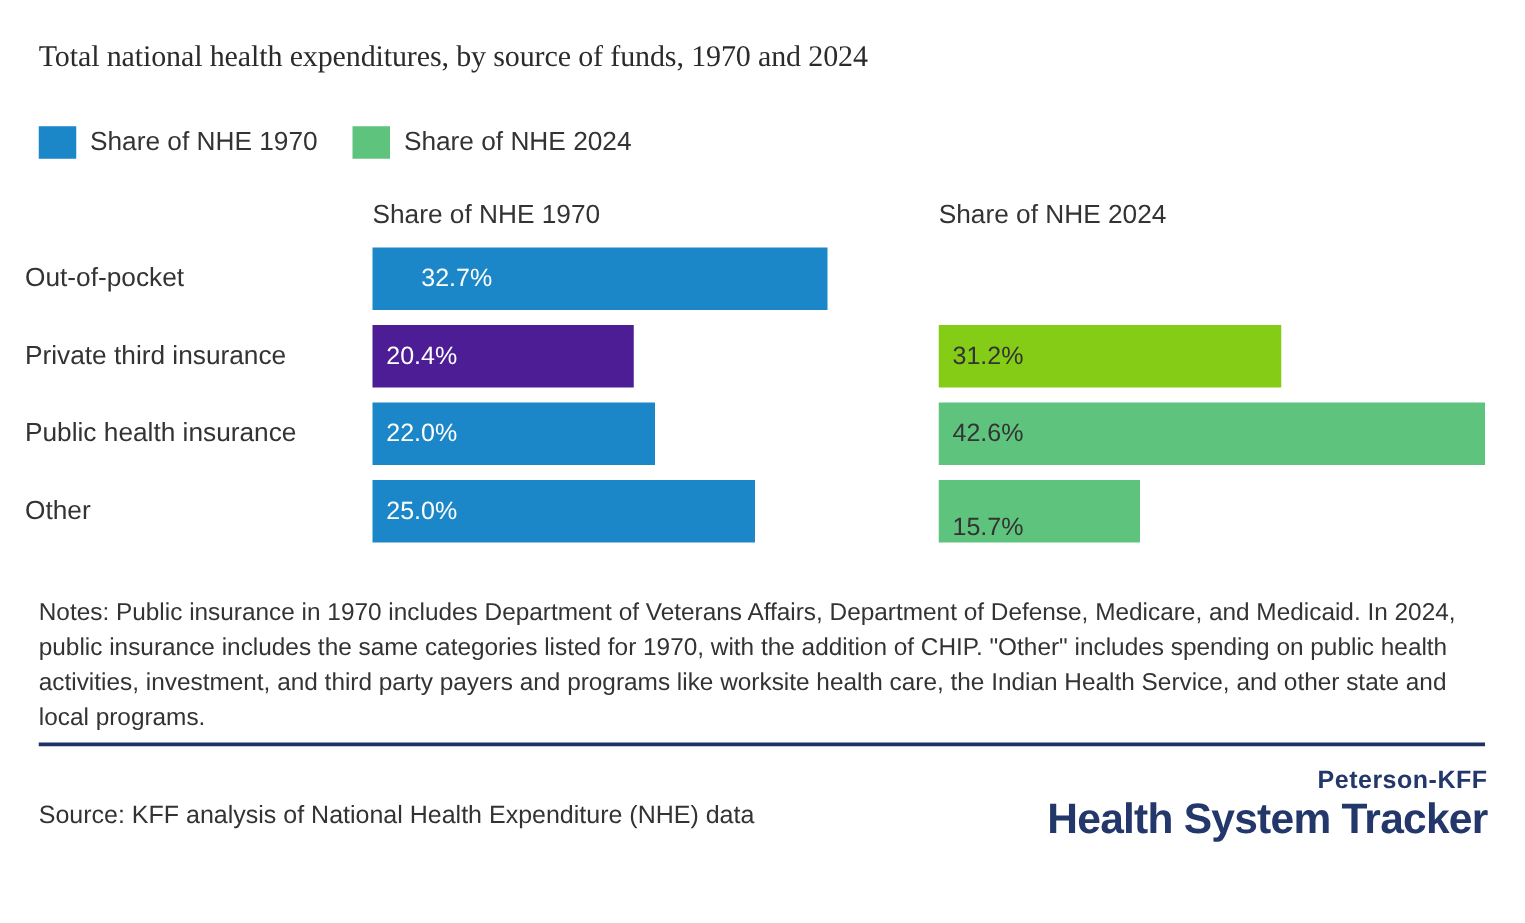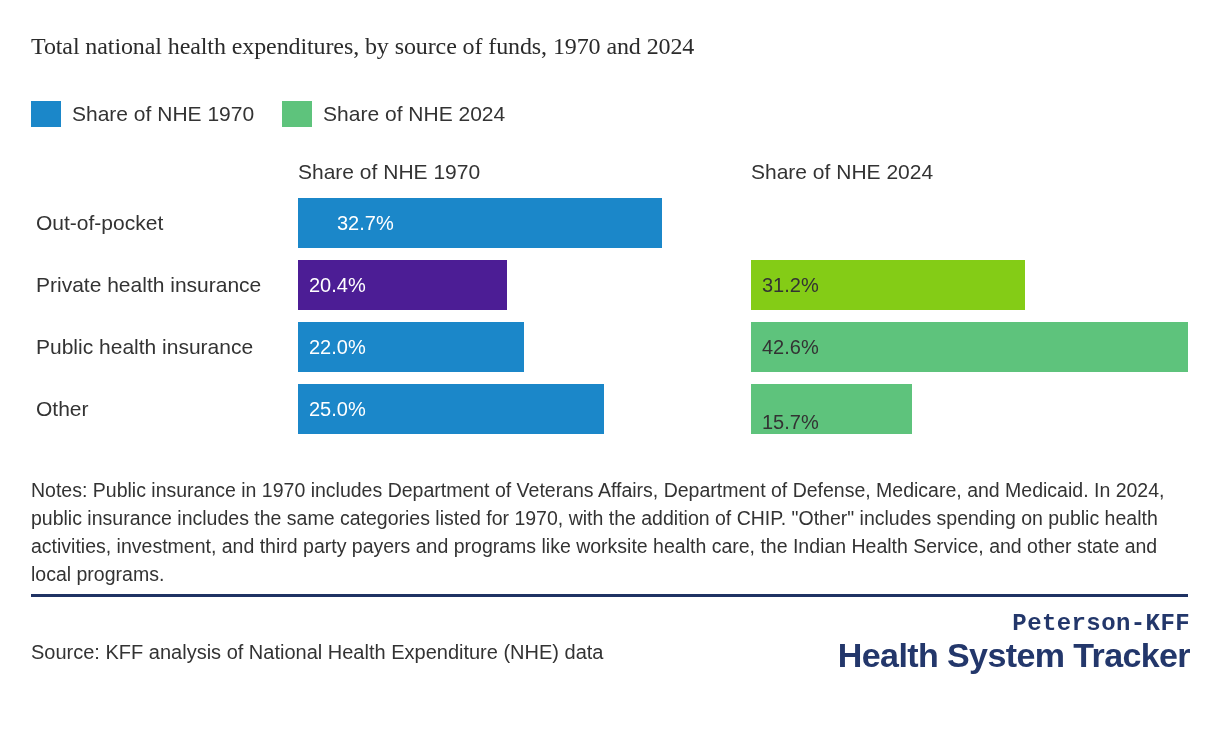--- a/index.html
+++ b/index.html
@@ -91,21 +91,21 @@
     height: 50px;
     margin-bottom: 12px;
   }
   .row-label {
     position: absolute;
     left: 0;
     width: 268px;
     top: 50%;
     transform: translateY(-50%);
     text-align: left;
-    padding-left: 36px;
+    padding-left: 20px;
     box-sizing: border-box;
     font-size: 21px;
     color: #333333;
     white-space: nowrap;
   }
   .bar {
     position: absolute;
     top: 0;
     height: 50px;
     display: flex;
@@ -152,22 +152,22 @@
     white-space: nowrap;
   }
   .logo {
     position: absolute;
     right: 30px;
     top: 613px;
     text-align: right;
     color: #23376b;
   }
   .logo-top {
-    font-family: Liberation Mono, monospace;
-    font-size: 24px;
+    font-family: Liberation Sans, sans-serif;
+    font-size: 20px;
     font-weight: 700;
     letter-spacing: 0.4px;
     line-height: 22px;
   }
   .logo-bottom {
     font-family: "Liberation Sans", sans-serif;
     font-size: 34px;
     font-weight: 700;
     letter-spacing: -0.6px;
     line-height: 38px;
@@ -200,21 +200,21 @@
     <div class="rows">
 
       <div class="row">
         <div class="row-label">Out-of-pocket</div>
         <div class="bar b1970" style="width: 335.502px; background: rgb(27, 135, 201); padding-left: 28px;">
           <span class="bar-value">32.7%</span>
         </div>
       </div>
 
       <div class="row">
-        <div class="row-label">Private health insurance</div>
+        <div class="row-label">Private third insurance</div>
         <div class="bar b1970" style="width: 209.304px; background: #4c1d95;">
           <span class="bar-value">20.4%</span>
         </div>
         <div class="bar b2024" style="width: 274px; background: #84cc16;">
           <span class="bar-value">31.2%</span>
         </div>
       </div>
 
       <div class="row">
         <div class="row-label">Public health insurance</div>

